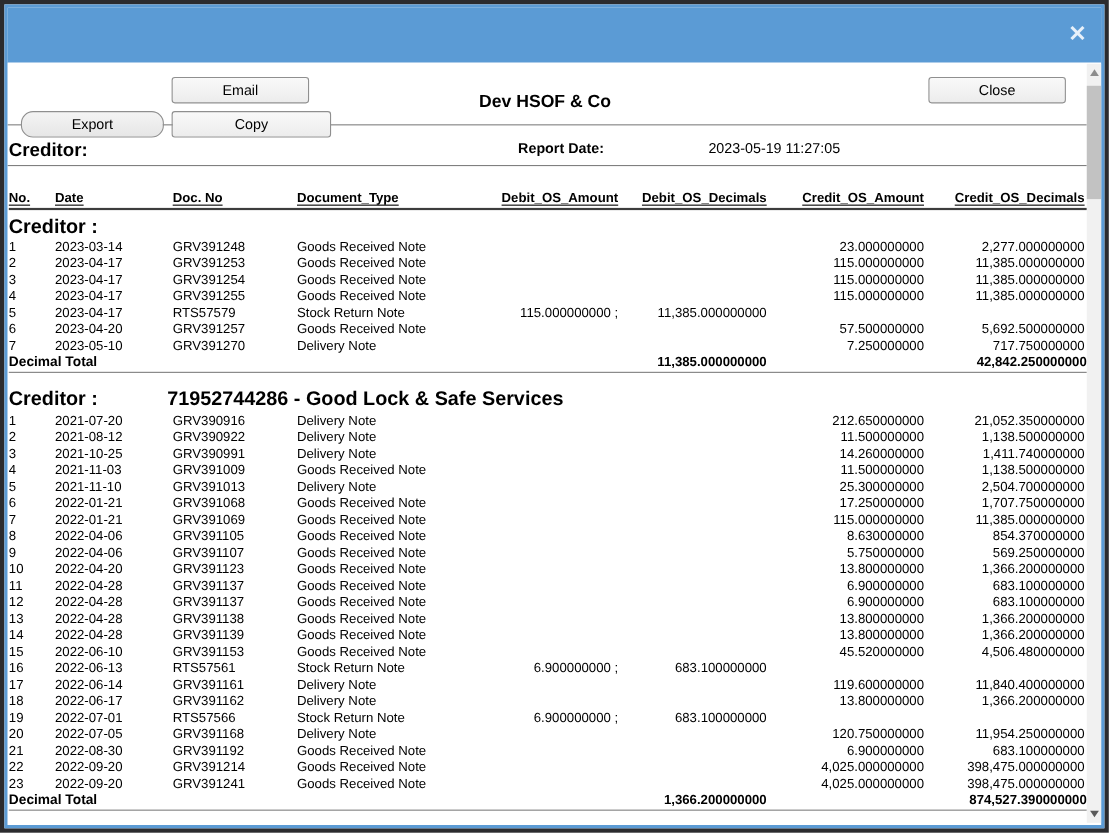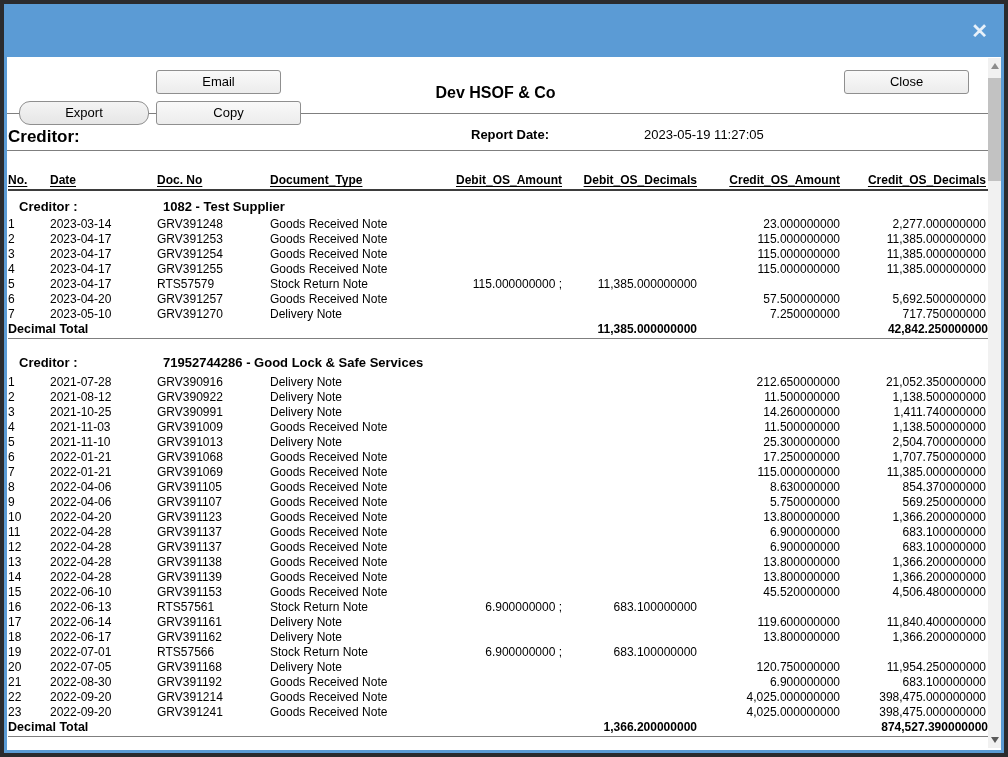--- a/index.html
+++ b/index.html
@@ -61,22 +61,22 @@
     font-size:12px; line-height:15px; white-space:nowrap;
   }
   .row > div { overflow:visible; }
   .row .num { text-align:right; }
   .header-row { line-height:17px; height:17px; }
   .hdr { font-weight:bold; text-decoration:underline; text-underline-offset:2px; }
   .hr-dark { height:2px; background:#3d3d3d; width:980px; }
   .hr-sep { height:1px; background:#7f7f7f; width:980px; margin-top:1px; }
   .group-header {
     display:grid; grid-template-columns:144px 836px;
-    font-size:13px; font-weight:bold; line-height:17px;
-    margin-top:7px; margin-bottom:2px;padding-left:11px;
+    font-size:18px; font-weight:bold; line-height:17px;
+    margin-top:7px; margin-bottom:2px;
   }
   .group-header.second { margin-top:15px; margin-bottom:4px; }
   .total-row {
     display:grid; grid-template-columns:554px 135px 143px 148px;
     font-size:12.5px; font-weight:bold; line-height:15px;
   }
   .total-row .num { text-align:right; font-size:12px; }
 
   
   .scrollbar {
@@ -143,21 +143,20 @@
             <div class="hdr">Credit_OS_Amount</div>
           </div>
           <div class="num">
             <div class="hdr">Credit_OS_Decimals</div>
           </div>
         </div>
       <div class="hr-dark"></div>
       <div id="table-body">
           <div class="group-header">
             <div class="">Creditor :</div>
-            <div class="">1082 - Test Supplier</div>
           </div>
           <div class="row">
             <div class="">1</div>
             <div class="">2023-03-14</div>
             <div class="">GRV391248</div>
             <div class="">Goods Received Note</div>
             <div class="num"></div>
             <div class="num"></div>
             <div class="num">23.000000000</div>
             <div class="num">2,277.000000000</div>
@@ -228,21 +227,21 @@
             <div class="num"></div>
             <div class="num">42,842.250000000</div>
           </div>
           <div class="hr-sep"></div>
           <div class="group-header second">
             <div class="">Creditor :</div>
             <div class="">71952744286 - Good Lock &amp; Safe Services</div>
           </div>
           <div class="row">
             <div class="">1</div>
-            <div class="">2021-07-28</div>
+            <div class="">2021-07-20</div>
             <div class="">GRV390916</div>
             <div class="">Delivery Note</div>
             <div class="num"></div>
             <div class="num"></div>
             <div class="num">212.650000000</div>
             <div class="num">21,052.350000000</div>
           </div>
           <div class="row">
             <div class="">2</div>
             <div class="">2021-08-12</div>

